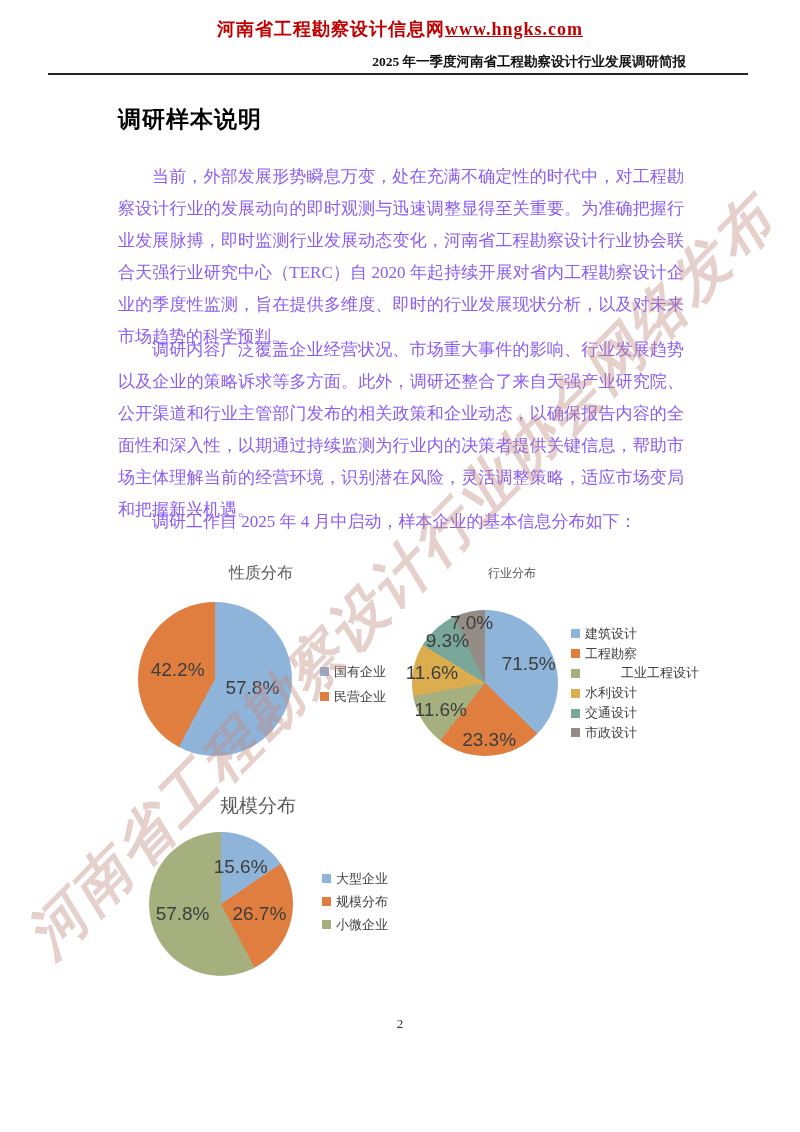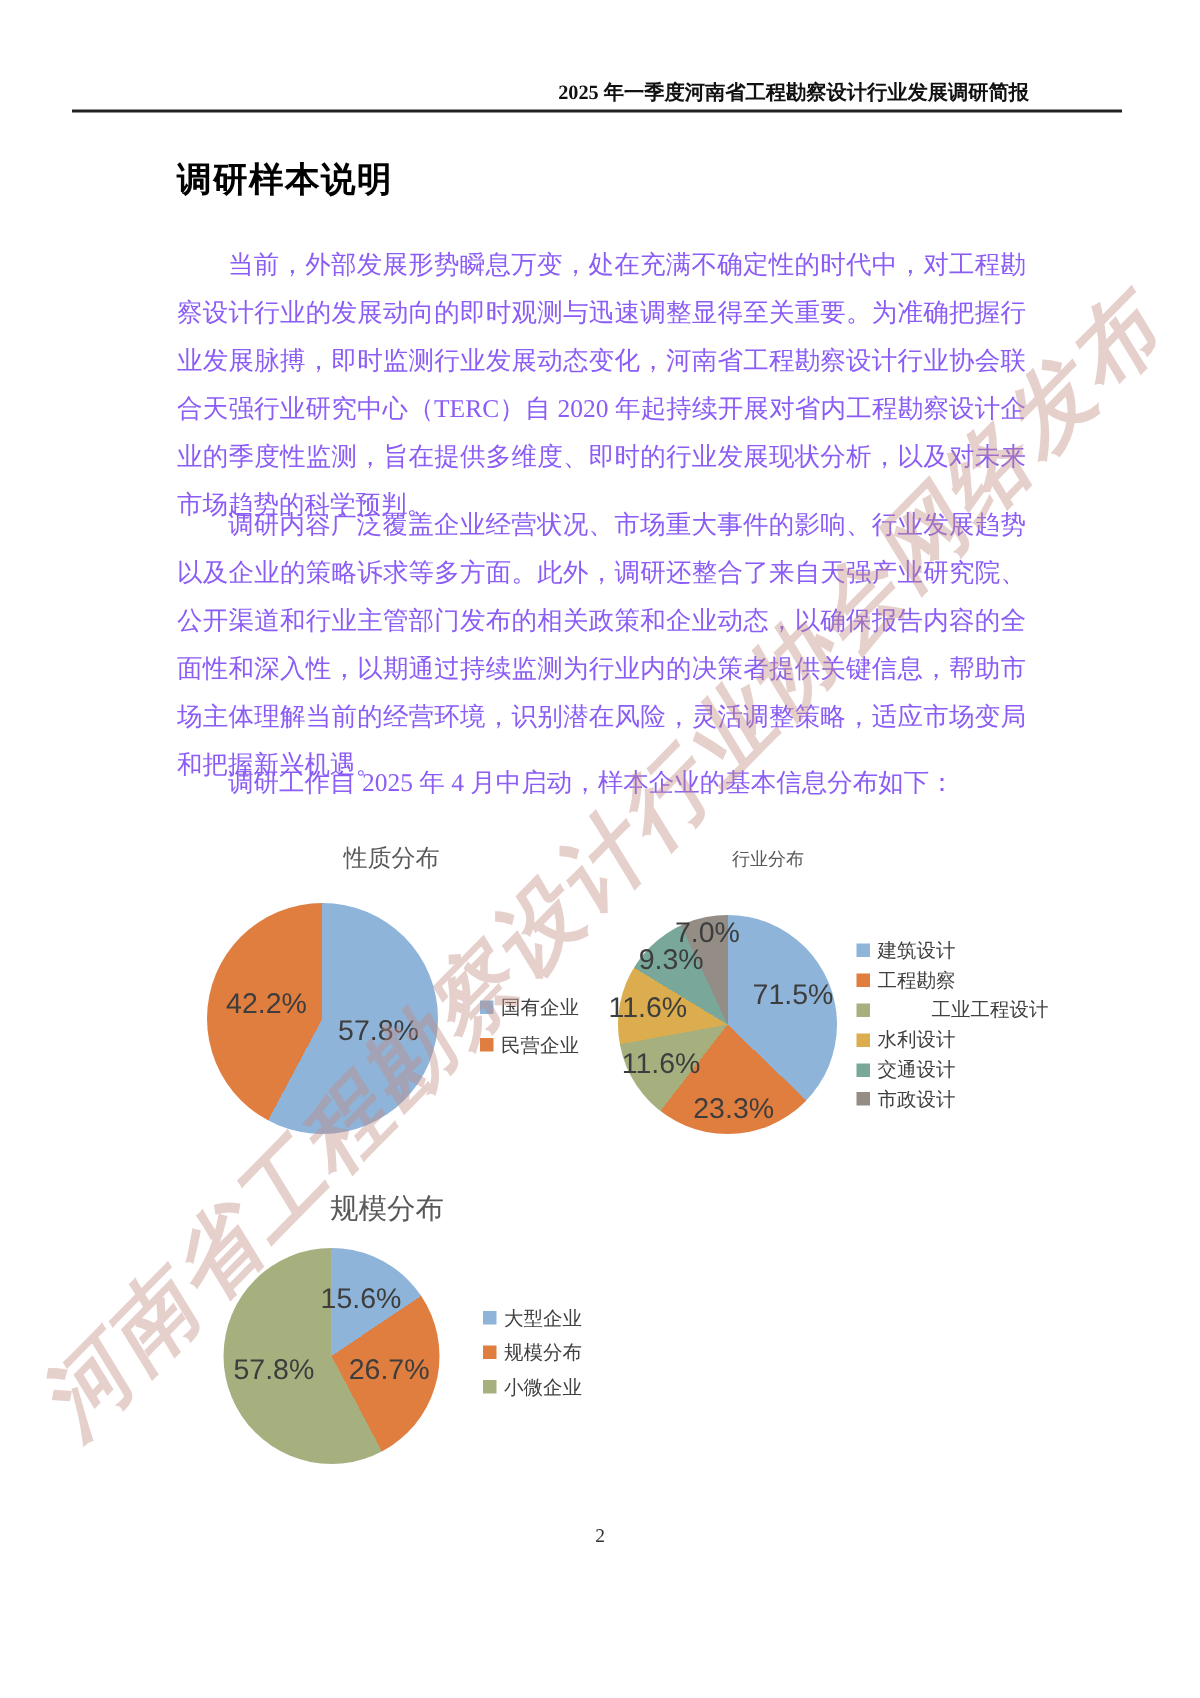--- a/index.html
+++ b/index.html
@@ -86,20 +86,23 @@
     text-align:center;font-size:13px;color:#333;
   }
 </style>
 </head>
 <body>
 
 <div class="page">
 
   <div class="watermark">河南省工程勘察设计行业协会网络发布</div>
 
+  <div class="site-title">
+    <span>河南省工程勘察设计信息网</span><span class="url">www.hngks.com</span>
+  </div>
 
   <div class="report-title">2025 年一季度河南省工程勘察设计行业发展调研简报</div>
 
   <div class="header-rule"></div>
 
   <h1 class="heading">调研样本说明</h1>
 
   <p class="para p1">当前，外部发展形势瞬息万变，处在充满不确定性的时代中，对工程勘察设计行业的发展动向的即时观测与迅速调整显得至关重要。为准确把握行业发展脉搏，即时监测行业发展动态变化，河南省工程勘察设计行业协会联合天强行业研究中心（TERC）自 2020 年起持续开展对省内工程勘察设计企业的季度性监测，旨在提供多维度、即时的行业发展现状分析，以及对未来市场趋势的科学预判。</p>
   <p class="para p2">调研内容广泛覆盖企业经营状况、市场重大事件的影响、行业发展趋势以及企业的策略诉求等多方面。此外，调研还整合了来自天强产业研究院、公开渠道和行业主管部门发布的相关政策和企业动态，以确保报告内容的全面性和深入性，以期通过持续监测为行业内的决策者提供关键信息，帮助市场主体理解当前的经营环境，识别潜在风险，灵活调整策略，适应市场变局和把握新兴机遇。</p>
   <p class="para p3">调研工作自 2025 年 4 月中启动，样本企业的基本信息分布如下：</p>

